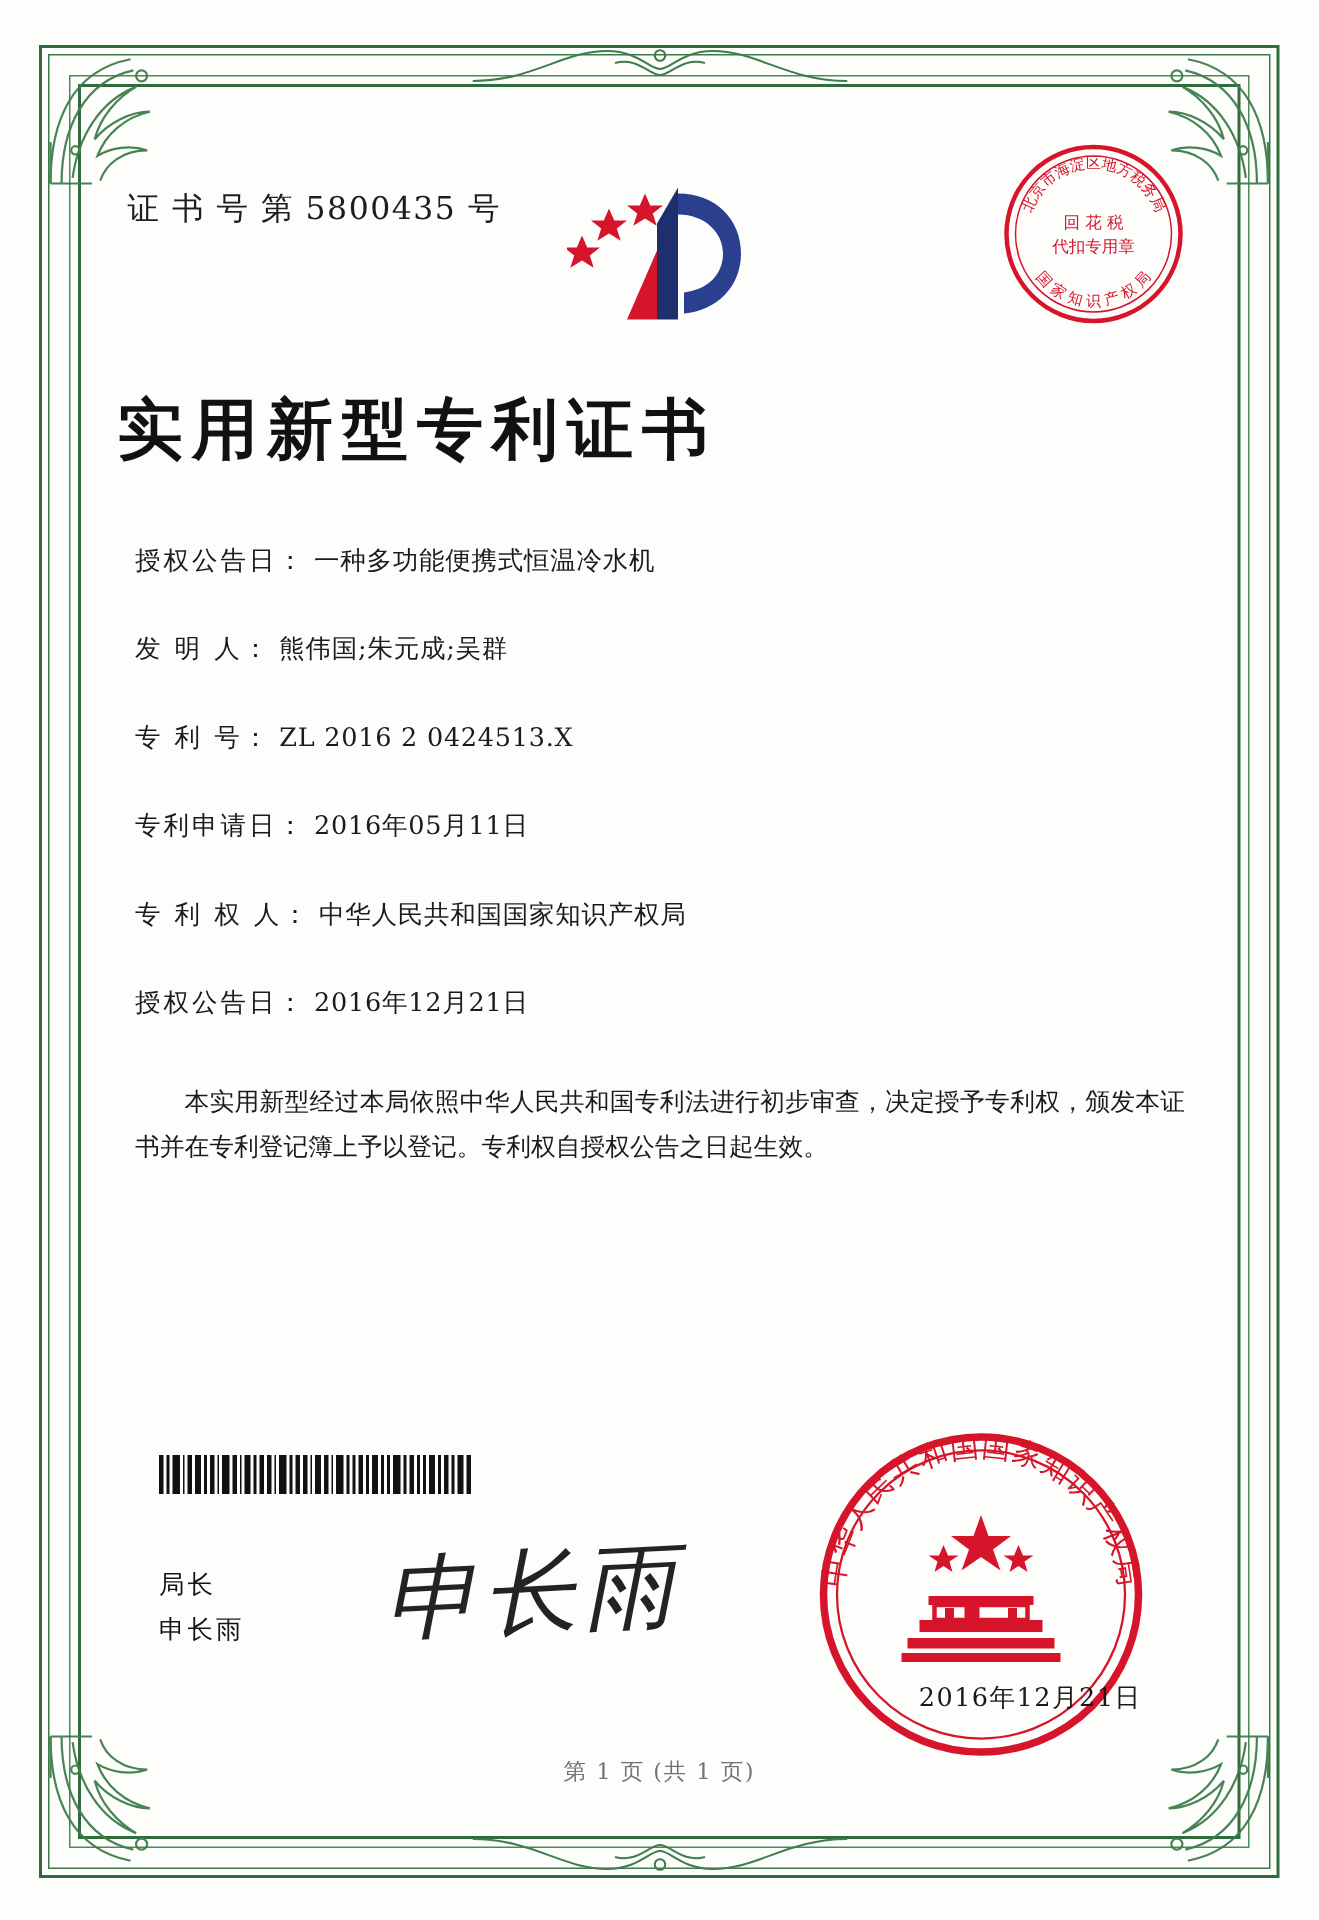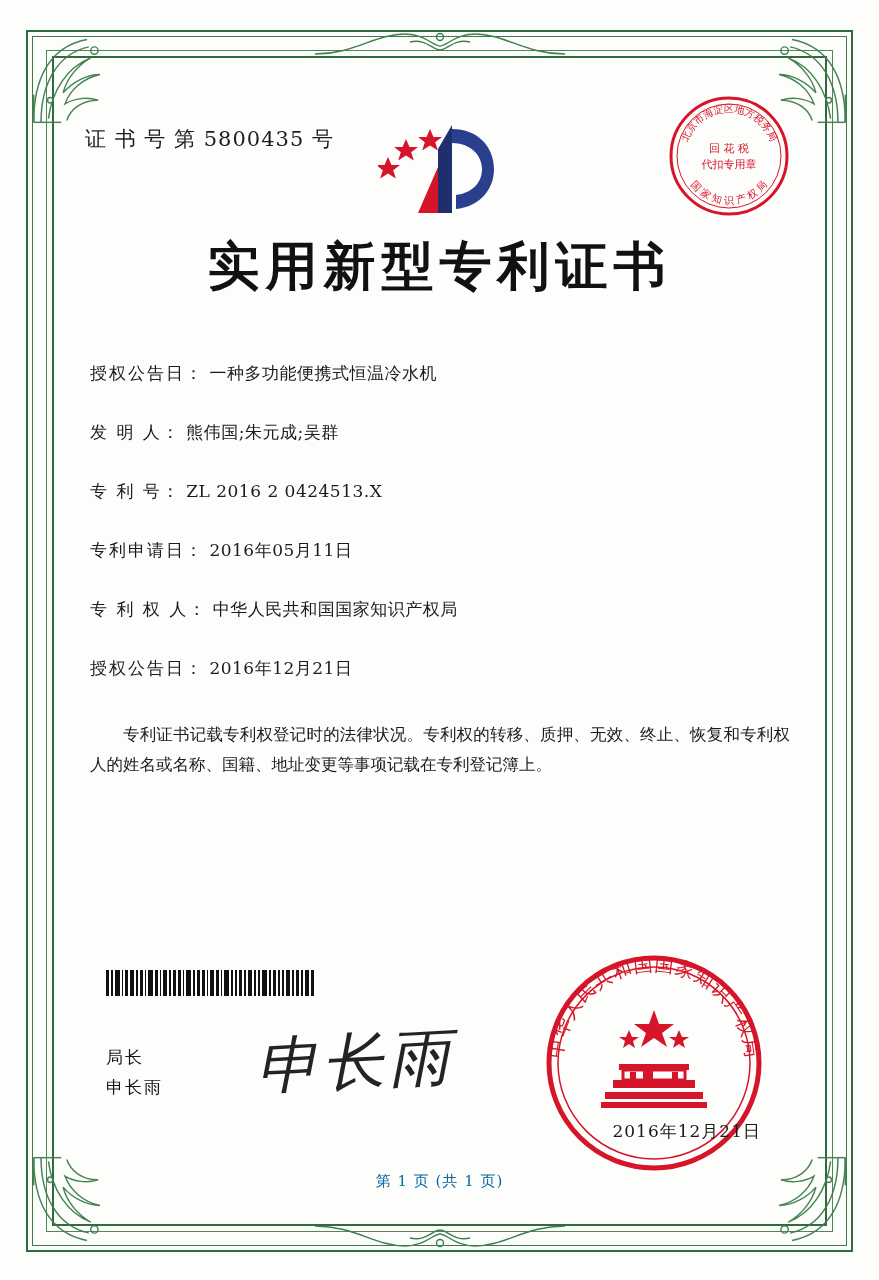--- a/index.html
+++ b/index.html
@@ -115,24 +115,24 @@
     right: 8px;
     top: 2px;
     width: 128px;
     height: 128px;
   }
   .seal-top svg { width:100%; height:100%; display:block; }
 
   .title {
     position: absolute;
     left: 0;
-    top: 142px;
+    top: 167px;
     width: 723px;
-    text-align: center;
-    font-size: 52px;
+    text-align: left;
+    font-size: 44px;
     font-weight: bold;
     letter-spacing: 6px;
     color: #111;
     font-family: "DejaVu Serif", "Liberation Serif", serif;
   }
 
   
   .fields {
     position: absolute;
     left: 12px;
@@ -231,21 +231,21 @@
     font-family: "DejaVu Serif", "Liberation Serif", serif;
   }
 
   .page-footer {
     position: absolute;
     left: 0;
     top: 1082px;
     width: 723px;
     text-align: center;
     font-size: 15px;
-    color: #0369a1;
+    color: #737373;
     letter-spacing: 1px;
     font-family: "DejaVu Serif", "Liberation Serif", serif;
   }
 </style>
 </head>
 <body>
 
 <div class="page">
 
   <div class="frame-outer"></div>
@@ -372,21 +372,21 @@
         <span class="field-label">专  利  权  人：</span>
         <span class="field-value">中华人民共和国国家知识产权局</span>
       </div>
       <div class="field-row">
         <span class="field-label">授权公告日：</span>
         <span class="field-value">2016年12月21日</span>
       </div>
     </div>
 
     <div class="body-text">
-      <p>专利证书记载专利权登记时的法律状况。专利权的转移、质押、无效、终止、恢复和专利权人的姓名或名称、国籍、地址变更等事项记载在专利登记簿上。</p>
+      <p>本实用新型经过本局依照中华人民共和国专利法进行初步审查，决定授予专利权，颁发本证书并在专利登记簿上予以登记。专利权自授权公告之日起生效。</p>
     </div>
 
     <div class="barcode">
       <i style="width:4px"></i>
         <i style="width:2px"></i>
         <i style="width:6px"></i>
         <i style="width:2px"></i>
       <i style="width:3px"></i>
         <i style="width:5px"></i>
         <i style="width:2px"></i>

